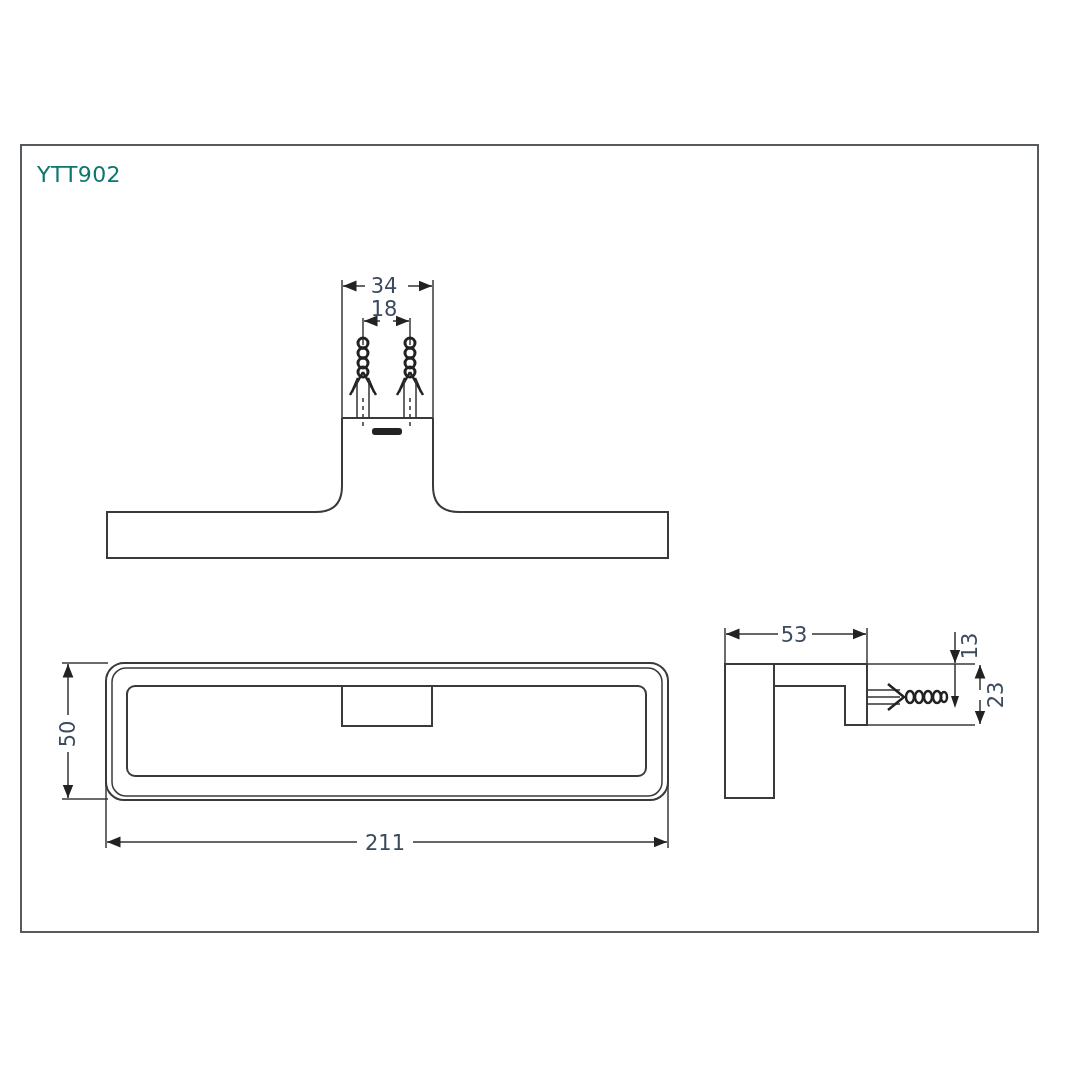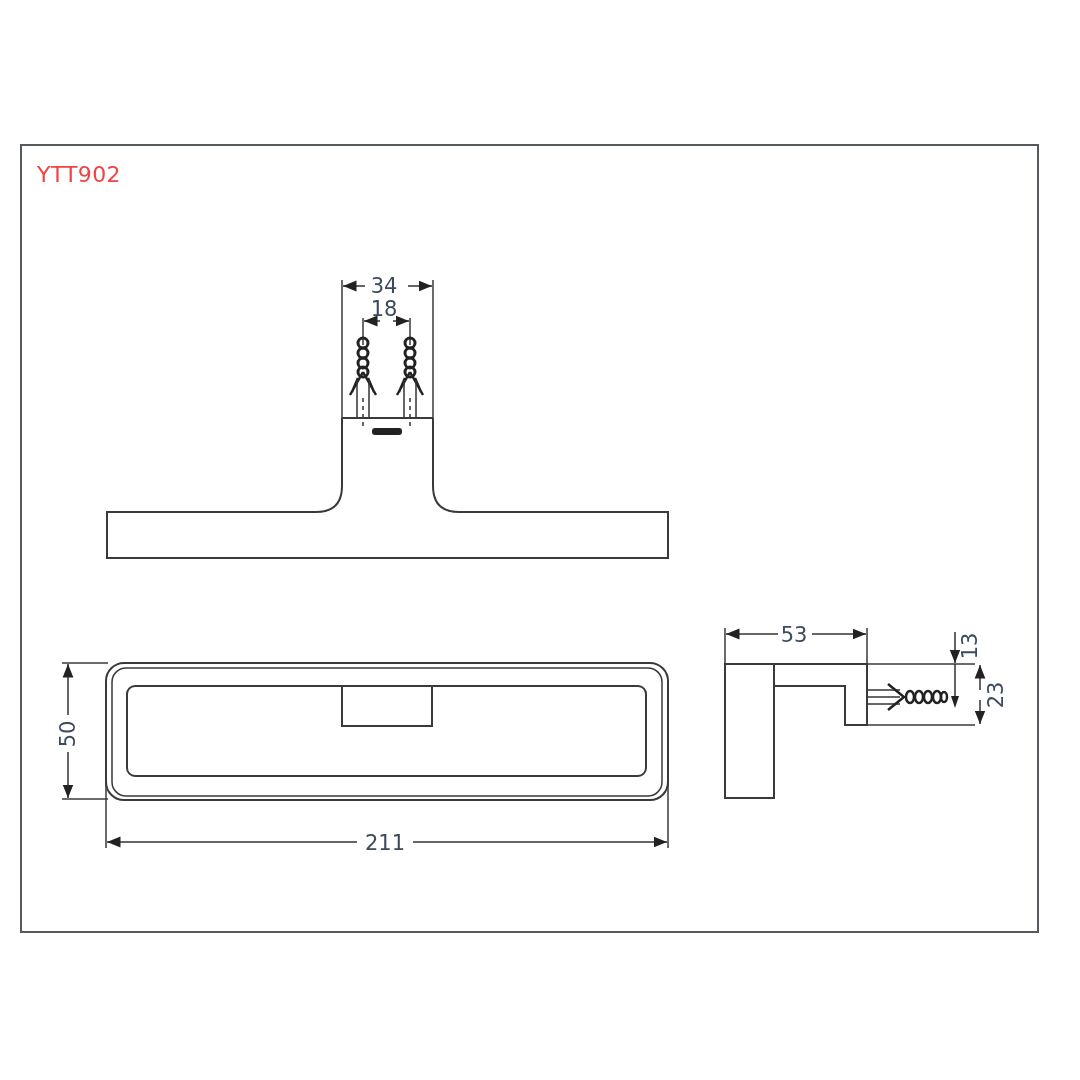--- a/index.html
+++ b/index.html
@@ -24,21 +24,21 @@
       height: 785px;
       border: 2px solid #555a5e;
       box-sizing: content-box;
     }
     .model-label {
       position: absolute;
       left: 37px;
       top: 162px;
       font-family: "DejaVu Sans", sans-serif;
       font-size: 22px;
-      color: #ef4444;
+      color: #0f766e;
       letter-spacing: 0.3px;
     }
     svg.drawing {
       position: absolute;
       left: 0;
       top: 0;
       width: 1080px;
       height: 1080px;
     }
     .ln { stroke: #3a3a3a; stroke-width: 2; fill: none; }

